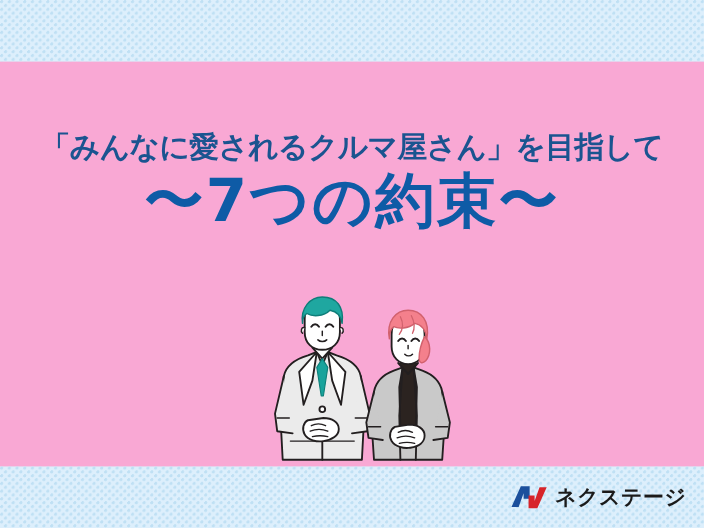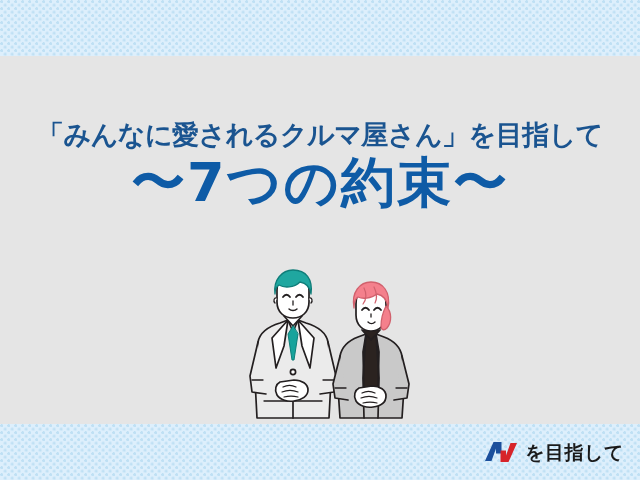--- a/index.html
+++ b/index.html
@@ -9,21 +9,21 @@
   }
   body {
     font-family: "Liberation Sans", "DejaVu Sans", sans-serif;
   }
 
   #stage {
     position: relative;
     width: 640px;
     height: 480px;
     overflow: hidden;
-    background: #e5e5e5;
+    background: #f9a8d4;
   }
 
   
   .dot-band {
     position: absolute;
     left: 0;
     width: 640px;
     background-color: #ddeffc;
     background-image:
       radial-gradient(circle at 1.6px 1.6px, #bfe0f4 1.25px, rgba(191,224,244,0) 1.6px),
@@ -205,16 +205,16 @@
     </svg>
   </div>
 
   <div id="band-bottom" class="dot-band"></div>
 
   <div id="logo">
     <svg id="logo-mark" width="34" height="24" viewBox="0 0 34 24" xmlns="http://www.w3.org/2000/svg">
       <path d="M1 21 L9.5 2 L17.5 2 L17.5 13.5 L12 13.5 L12 8.5 L7.5 21 Z" fill="#1b4f9c"></path>
       <path d="M33 3 L24.5 22 L16.5 22 L16.5 10.5 L22 10.5 L22 15.5 L26.5 3 Z" fill="#d7242a"></path>
     </svg>
-    <span id="logo-text">を目指して</span>
+    <span id="logo-text">ネクステージ</span>
   </div>
 
 </div>
 
 </body></html>

